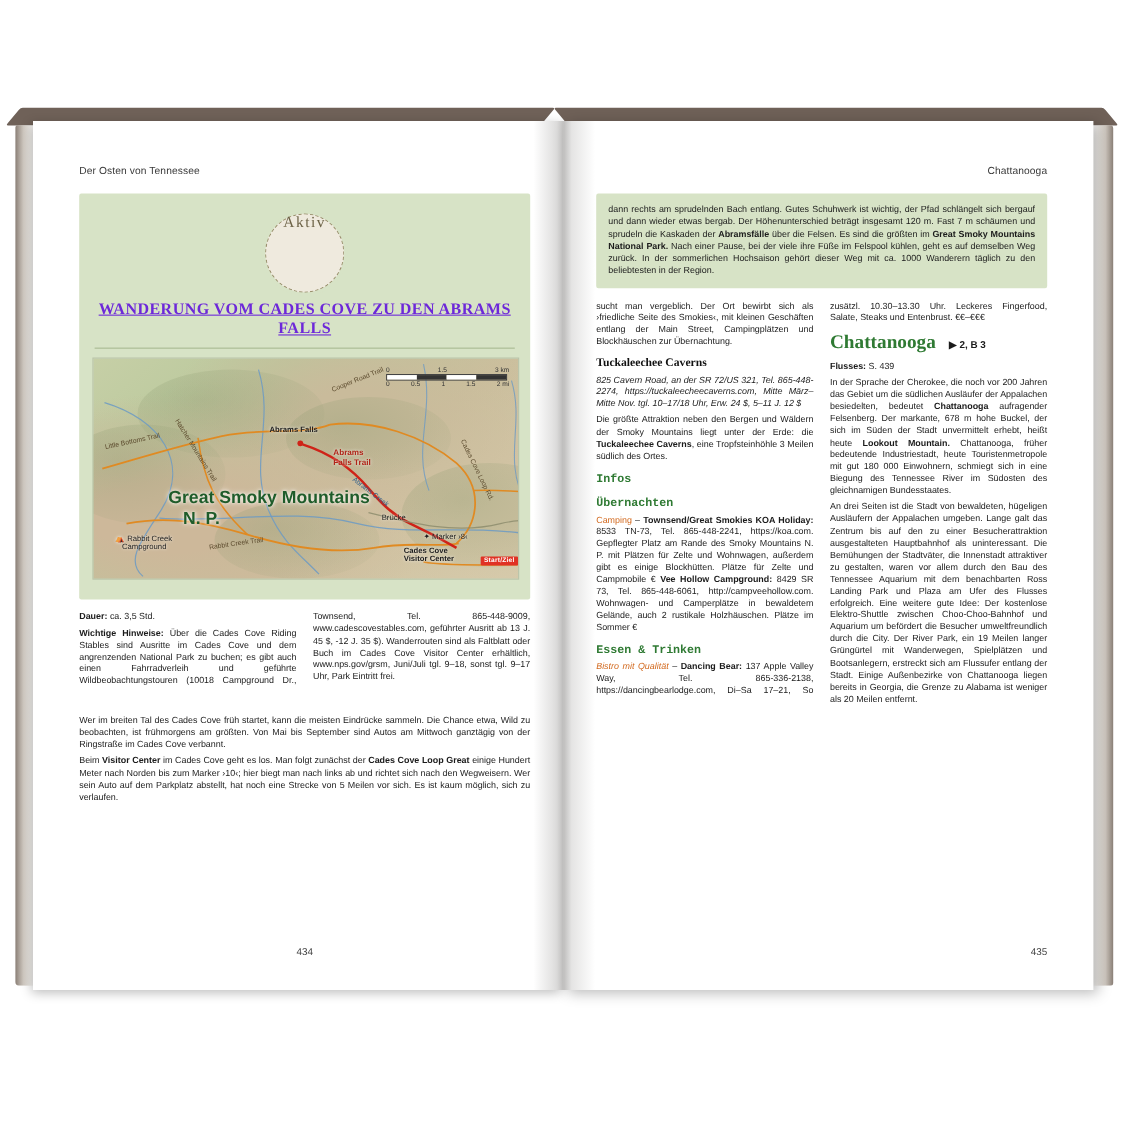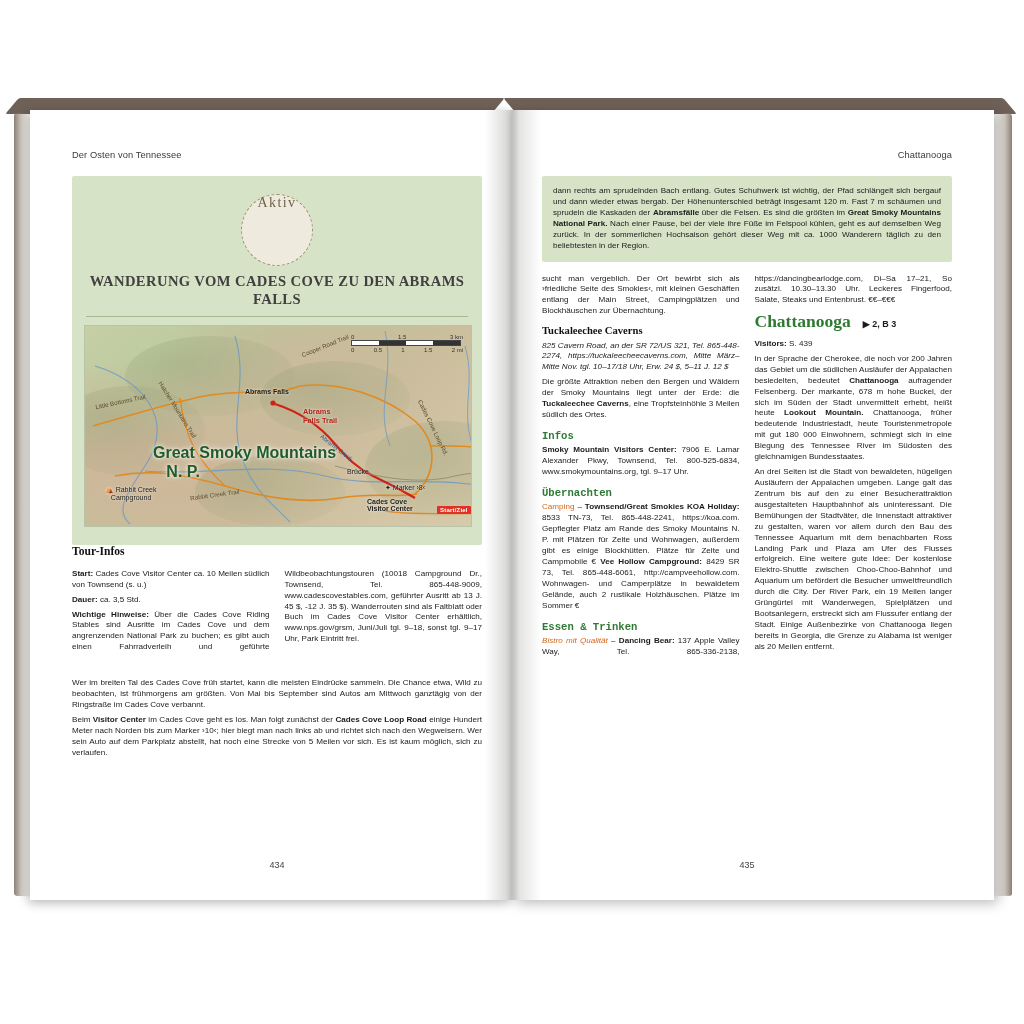--- a/index.html
+++ b/index.html
@@ -99,21 +99,21 @@
   
   .folio {
     position: absolute;
     bottom: 30px;
     font-size: 9px;
     color: #444;
     width: 410px;
     text-align: center;
   }
   .page-left .folio  { left: 42px; }
-  .page-right .folio { left: 30px; }
+  .page-right .folio { left: 30px; text-align: right; }
 
   
   .aktiv-box {
     background: #d7e3c6;
     border-radius: 2px;
     padding: 10px 12px 12px 12px;
     position: relative;
   }
   .aktiv-stamp {
     width: 70px; height: 70px;
@@ -129,23 +129,24 @@
     font-size: 14px;
     letter-spacing: 1.4px;
     color: #6d6347;
   }
   .aktiv-title {
     text-align: center;
     font-family: "Liberation Serif", serif;
     font-weight: bold;
     font-size: 14.6px;
     letter-spacing: .4px;
-    color: #404040;
+    color: #6d28d9;
     margin: 6px 4px 8px 4px;
     line-height: 1.25;
+    text-decoration: underline;
   }
   .aktiv-rule {
     height: 1px;
     background: #a9b992;
     margin: 0 2px 8px 2px;
   }
 
   
   .map {
     position: relative;
@@ -390,31 +391,29 @@
                 <span>1</span>
                 <span>1.5</span>
                 <span>2 mi</span>
               </div>
           </div>
         </div>
 
         <div style="height:6px"></div>
       </div>
 
-      <h3 class="tour">Tour-Infos</h3>
 
       <div class="cols">
-        <p><b>Start:</b> Cades Cove Visitor Center ca. 10 Meilen südlich von Townsend (s. u.)</p>
         <p><b>Dauer:</b> ca. 3,5 Std.</p>
         <p><b>Wichtige Hinweise:</b> Über die Cades Cove Riding Stables sind Ausritte im Cades Cove und dem angrenzenden National Park zu buchen; es gibt auch einen Fahrradverleih und geführte Wildbeobachtungstouren (10018 Campground Dr., Townsend, Tel. 865-448-9009, www.cadescovestables.com, geführter Ausritt ab 13 J. 45 $, -12 J. 35 $). Wanderrouten sind als Faltblatt oder Buch im Cades Cove Visitor Center erhältlich, www.nps.gov/grsm, Juni/Juli tgl. 9–18, sonst tgl. 9–17 Uhr, Park Eintritt frei.</p>
       </div>
 
       <div class="single">
         <p>Wer im breiten Tal des Cades Cove früh startet, kann die meisten Eindrücke sammeln. Die Chance etwa, Wild zu beobachten, ist frühmorgens am größten. Von Mai bis September sind Autos am Mittwoch ganztägig von der Ringstraße im Cades Cove verbannt.</p>
-        <p>Beim <b>Visitor Center</b> im Cades Cove geht es los. Man folgt zunächst der <b>Cades Cove Loop Road</b> einige Hundert Meter nach Norden bis zum Marker ›10‹; hier biegt man nach links ab und richtet sich nach den Wegweisern. Wer sein Auto auf dem Parkplatz abstellt, hat noch eine Strecke von 5 Meilen vor sich. Es ist kaum möglich, sich zu verlaufen.</p>
+        <p>Beim <b>Visitor Center</b> im Cades Cove geht es los. Man folgt zunächst der <b>Cades Cove Loop Great</b> einige Hundert Meter nach Norden bis zum Marker ›10‹; hier biegt man nach links ab und richtet sich nach den Wegweisern. Wer sein Auto auf dem Parkplatz abstellt, hat noch eine Strecke von 5 Meilen vor sich. Es ist kaum möglich, sich zu verlaufen.</p>
       </div>
 
       <div class="folio">434</div>
     </div>
   </div>
 
   <div class="page page-right">
     <div class="inner">
       <div class="runhead right">Chattanooga</div>
 
@@ -423,33 +422,32 @@
       </div>
 
       <div class="rcols">
         <p>sucht man vergeblich. Der Ort bewirbt sich als ›friedliche Seite des Smokies‹, mit kleinen Geschäften entlang der Main Street, Campingplätzen und Blockhäuschen zur Übernachtung.</p>
 
         <div class="sub-head">Tuckaleechee Caverns</div>
         <p class="it">825 Cavern Road, an der SR 72/US 321, Tel. 865-448-2274, https://tuckaleecheecaverns.com, Mitte März–Mitte Nov. tgl. 10–17/18 Uhr, Erw. 24 $, 5–11 J. 12 $</p>
         <p>Die größte Attraktion neben den Bergen und Wäldern der Smoky Mountains liegt unter der Erde: die <b>Tuckaleechee Caverns</b>, eine Tropfsteinhöhle 3 Meilen südlich des Ortes.</p>
 
         <div class="sub-head-green">Infos</div>
-        <p><b>Smoky Mountain Visitors Center:</b> 7906 E. Lamar Alexander Pkwy, Townsend, Tel. 800-525-6834, www.smokymountains.org, tgl. 9–17 Uhr.</p>
 
         <div class="sub-head-green">Übernachten</div>
         <p><span class="orange">Camping</span> – <b>Townsend/Great Smokies KOA Holiday:</b> 8533 TN-73, Tel. 865-448-2241, https://koa.com. Gepflegter Platz am Rande des Smoky Mountains N. P. mit Plätzen für Zelte und Wohnwagen, außerdem gibt es einige Blockhütten. Plätze für Zelte und Campmobile € <b>Vee Hollow Campground:</b> 8429 SR 73, Tel. 865-448-6061, http://campveehollow.com. Wohnwagen- und Camperplätze in bewaldetem Gelände, auch 2 rustikale Holzhäuschen. Plätze im Sommer €</p>
 
         <div class="sub-head-green">Essen &amp; Trinken</div>
         <p><span class="orange it">Bistro mit Qualität</span> – <b>Dancing Bear:</b> 137 Apple Valley Way, Tel. 865-336-2138, https://dancingbearlodge.com, Di–Sa 17–21, So zusätzl. 10.30–13.30 Uhr. Leckeres Fingerfood, Salate, Steaks und Entenbrust. €€–€€€</p>
 
         <div class="chatta-head">
           <span class="title">Chattanooga</span>
           <span class="ref">▶ 2, B 3</span>
         </div>
-        <p><b>Visitors:</b> S. 439</p>
+        <p><b>Flusses:</b> S. 439</p>
         <p>In der Sprache der Cherokee, die noch vor 200 Jahren das Gebiet um die südlichen Ausläufer der Appalachen besiedelten, bedeutet <b>Chattanooga</b> aufragender Felsenberg. Der markante, 678 m hohe Buckel, der sich im Süden der Stadt unvermittelt erhebt, heißt heute <b>Lookout Mountain.</b> Chattanooga, früher bedeutende Industriestadt, heute Touristenmetropole mit gut 180 000 Einwohnern, schmiegt sich in eine Biegung des Tennessee River im Südosten des gleichnamigen Bundesstaates.</p>
         <p>An drei Seiten ist die Stadt von bewaldeten, hügeligen Ausläufern der Appalachen umgeben. Lange galt das Zentrum bis auf den zu einer Besucherattraktion ausgestalteten Hauptbahnhof als uninteressant. Die Bemühungen der Stadtväter, die Innenstadt attraktiver zu gestalten, waren vor allem durch den Bau des Tennessee Aquarium mit dem benachbarten Ross Landing Park und Plaza am Ufer des Flusses erfolgreich. Eine weitere gute Idee: Der kostenlose Elektro-Shuttle zwischen Choo-Choo-Bahnhof und Aquarium um befördert die Besucher umweltfreundlich durch die City. Der River Park, ein 19 Meilen langer Grüngürtel mit Wanderwegen, Spielplätzen und Bootsanlegern, erstreckt sich am Flussufer entlang der Stadt. Einige Außenbezirke von Chattanooga liegen bereits in Georgia, die Grenze zu Alabama ist weniger als 20 Meilen entfernt.</p>
       </div>
 
       <div class="folio">435</div>
     </div>
   </div>
 
   <div class="spine"></div>
 </div>

